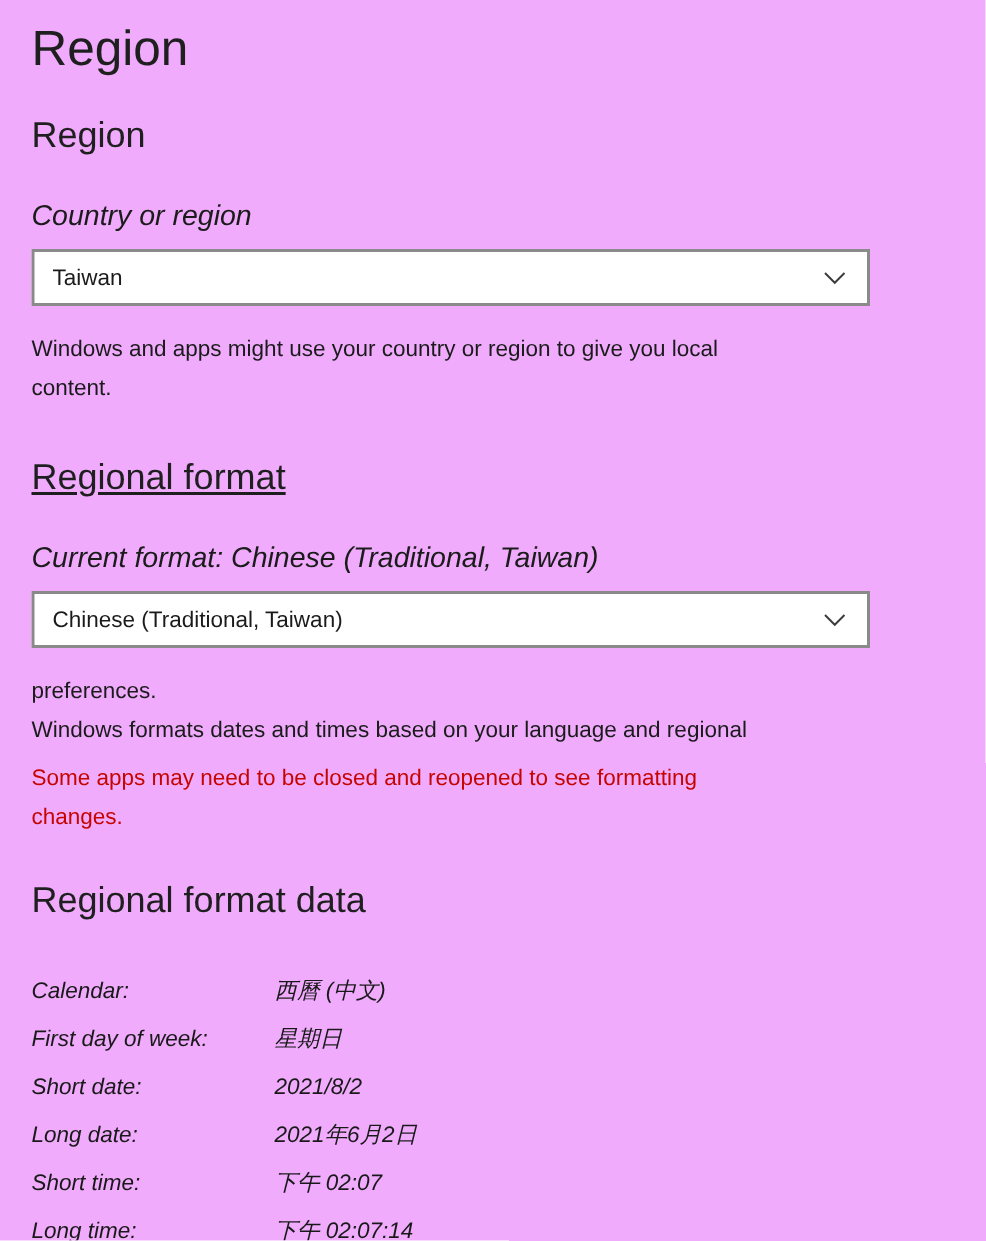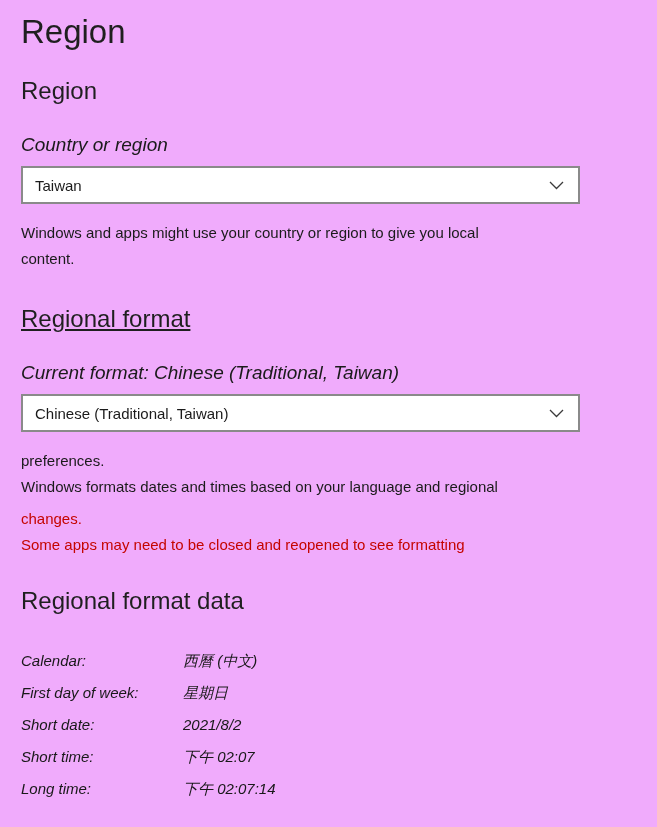--- a/index.html
+++ b/index.html
@@ -123,40 +123,44 @@
       <polyline points="1,1 7.5,7.5 14,1" fill="none" stroke="#3b3b3b" stroke-width="1.3"></polyline>
     </svg>
   </div>
 
   <div class="para">
     <div>preferences.</div>
     <div>Windows formats dates and times based on your language and regional</div>
   </div>
 
   <div class="para para-warning" style="color:#c50500;">
+    <div>Some apps may need to be closed and reopened to see formatting</div>
     <div>changes.</div>
-    <div>Some apps may need to be closed and reopened to see formatting</div>
   </div>
 
   <h2 class="section-heading h-data">Regional format data</h2>
 
   <div class="data-table">
     <div class="data-row">
       <span class="lbl">Calendar:</span>
       <span class="val">西曆 (中文)</span>
     </div>
     <div class="data-row">
       <span class="lbl">First day of week:</span>
       <span class="val">星期日</span>
     </div>
     <div class="data-row">
       <span class="lbl">Short date:</span>
       <span class="val">2021/8/2</span>
     </div>
     <div class="data-row">
+      <span class="lbl">Long date:</span>
+      <span class="val">2021年6月2日</span>
+    </div>
+    <div class="data-row">
       <span class="lbl">Short time:</span>
       <span class="val">下午 02:07</span>
     </div>
     <div class="data-row">
       <span class="lbl">Long time:</span>
       <span class="val">下午 02:07:14</span>
     </div>
   </div>
 
 </div>

